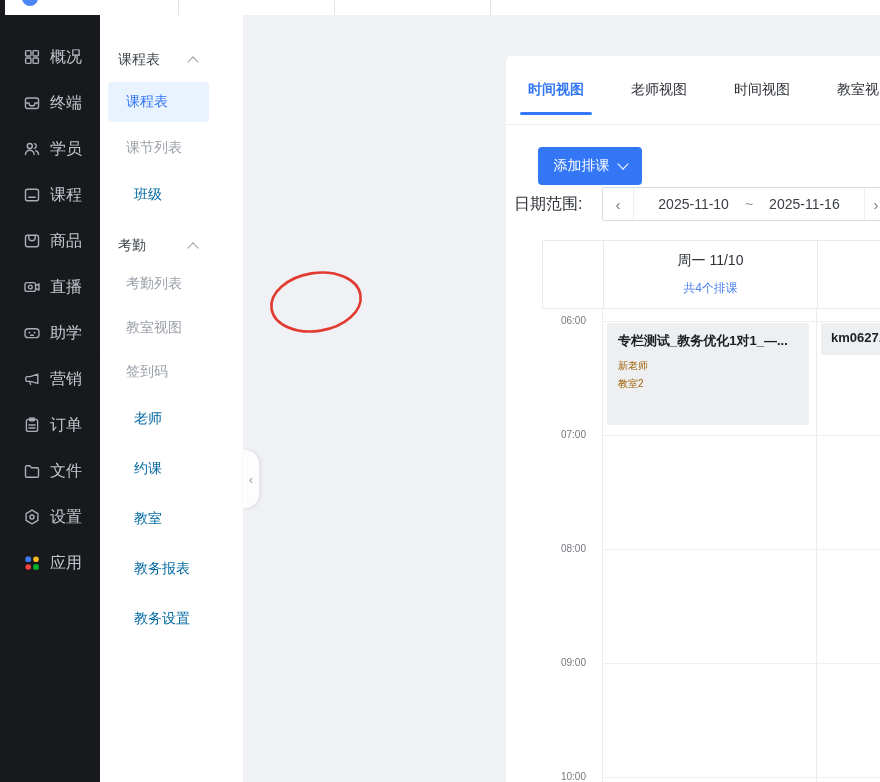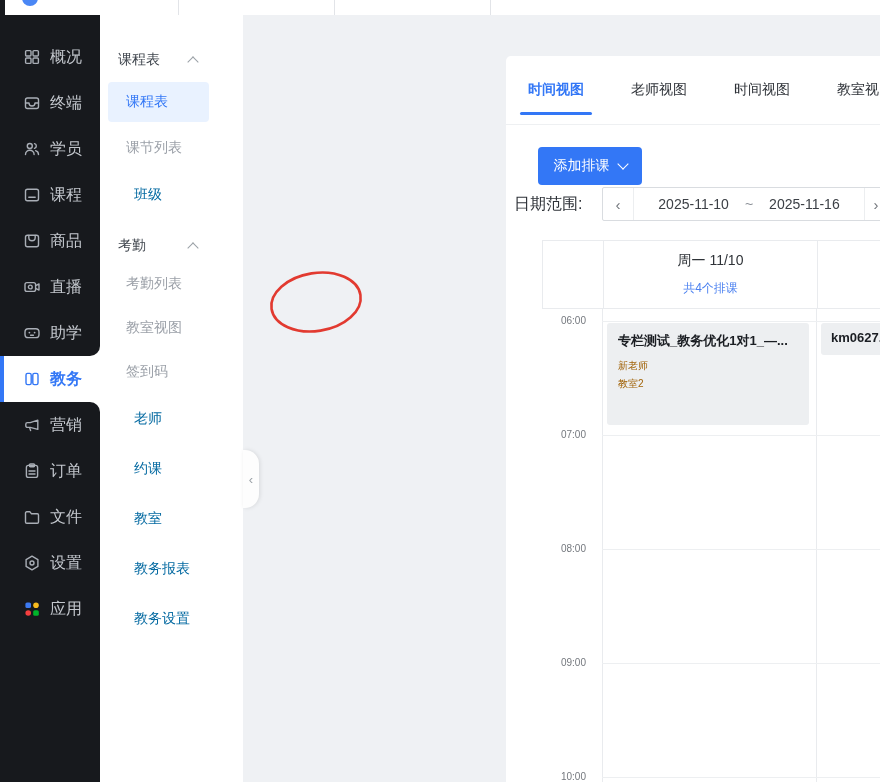--- a/index.html
+++ b/index.html
@@ -167,29 +167,20 @@
           <span class="s-icon">
             <svg viewBox="0 0 18 18">
               <rect x="2" y="4.8" width="14" height="8.8" rx="3.2" stroke="currentColor" stroke-width="1.4" fill="none" stroke-linecap="round" stroke-linejoin="round"></rect>
               <circle cx="6.4" cy="8.6" r="0.9" fill="currentColor"></circle>
               <circle cx="11.6" cy="8.6" r="0.9" fill="currentColor"></circle>
               <path d="M7.6 11.2h2.8" stroke="currentColor" stroke-width="1.4" fill="none" stroke-linecap="round" stroke-linejoin="round"></path>
             </svg>
           </span>
           <span class="s-label">助学</span>
         </div>
-        <div class="s-item active">
-          <span class="s-icon">
-            <svg viewBox="0 0 18 18">
-              <rect x="3" y="3.4" width="5.2" height="11.2" rx="1.6" stroke="currentColor" stroke-width="1.4" fill="none" stroke-linecap="round" stroke-linejoin="round"></rect>
-              <rect x="9.8" y="3.4" width="5.2" height="11.2" rx="1.6" stroke="currentColor" stroke-width="1.4" fill="none" stroke-linecap="round" stroke-linejoin="round"></rect>
-            </svg>
-          </span>
-          <span class="s-label">教务</span>
-        </div>
         <div class="s-item post-active">
           <span class="s-icon">
             <svg viewBox="0 0 18 18">
               <path d="M14.8 4.2v9.2l-7.6-2H4.4A1.6 1.6 0 0 1 2.8 9.8V8.2a1.6 1.6 0 0 1 1.6-1.6h2.8z" stroke="currentColor" stroke-width="1.4" fill="none" stroke-linecap="round" stroke-linejoin="round"></path>
               <path d="M6.6 11.6l1 3" stroke="currentColor" stroke-width="1.4" fill="none" stroke-linecap="round" stroke-linejoin="round"></path>
             </svg>
           </span>
           <span class="s-label">营销</span>
         </div>
         <div class="s-item">

